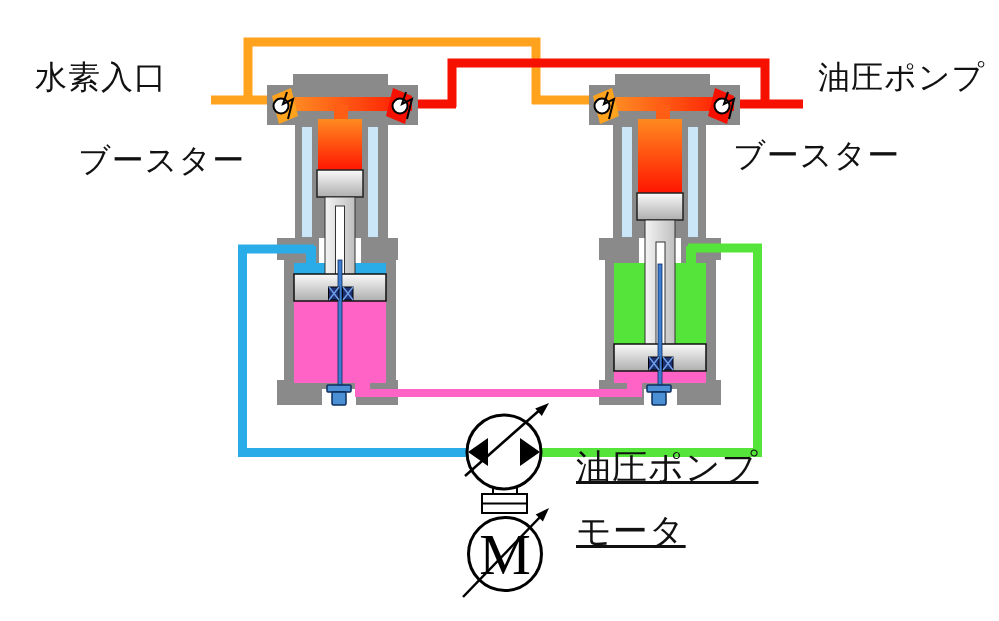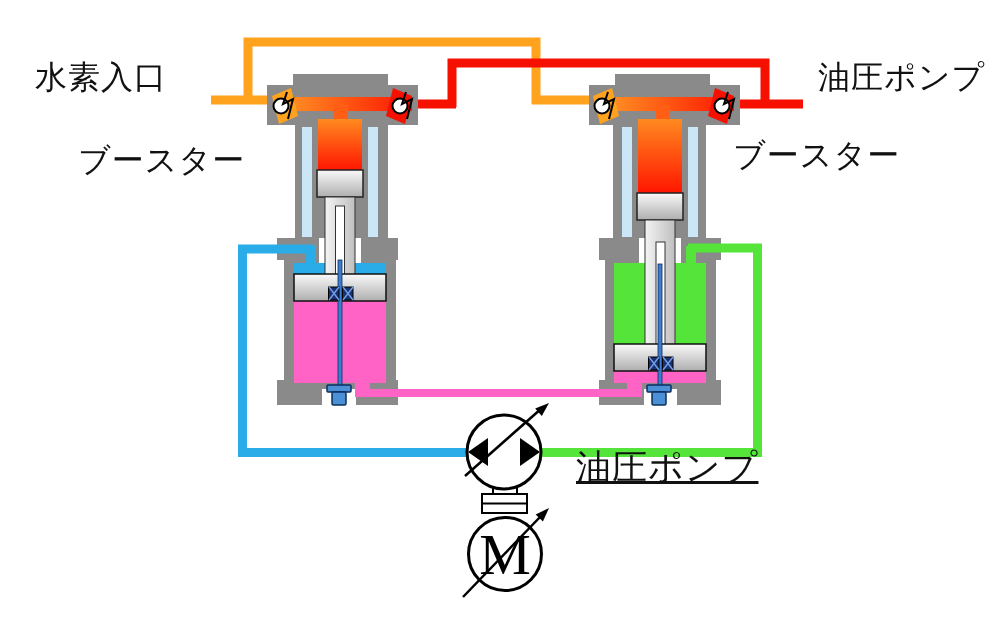--- a/index.html
+++ b/index.html
@@ -183,14 +183,15 @@
 <div class="jp-label lbl-big" style="left:35px;top:61px;">水素入口</div>
 
 <div class="jp-label lbl-big" style="left:818px;top:61px;">油圧ポンプ</div>
 
 <div class="jp-label lbl-big" style="left:78px;top:144px;">ブースター</div>
 
 <div class="jp-label lbl-big" style="left:733px;top:139px;">ブースター</div>
 
 <div class="jp-label lbl-mid" style="left:576px;top:450px;">油圧ポンプ</div>
 
+<div class="jp-label lbl-mid" style="left:576px;top:514px;">モータ</div>
 
 </div>
 
 </body></html>

